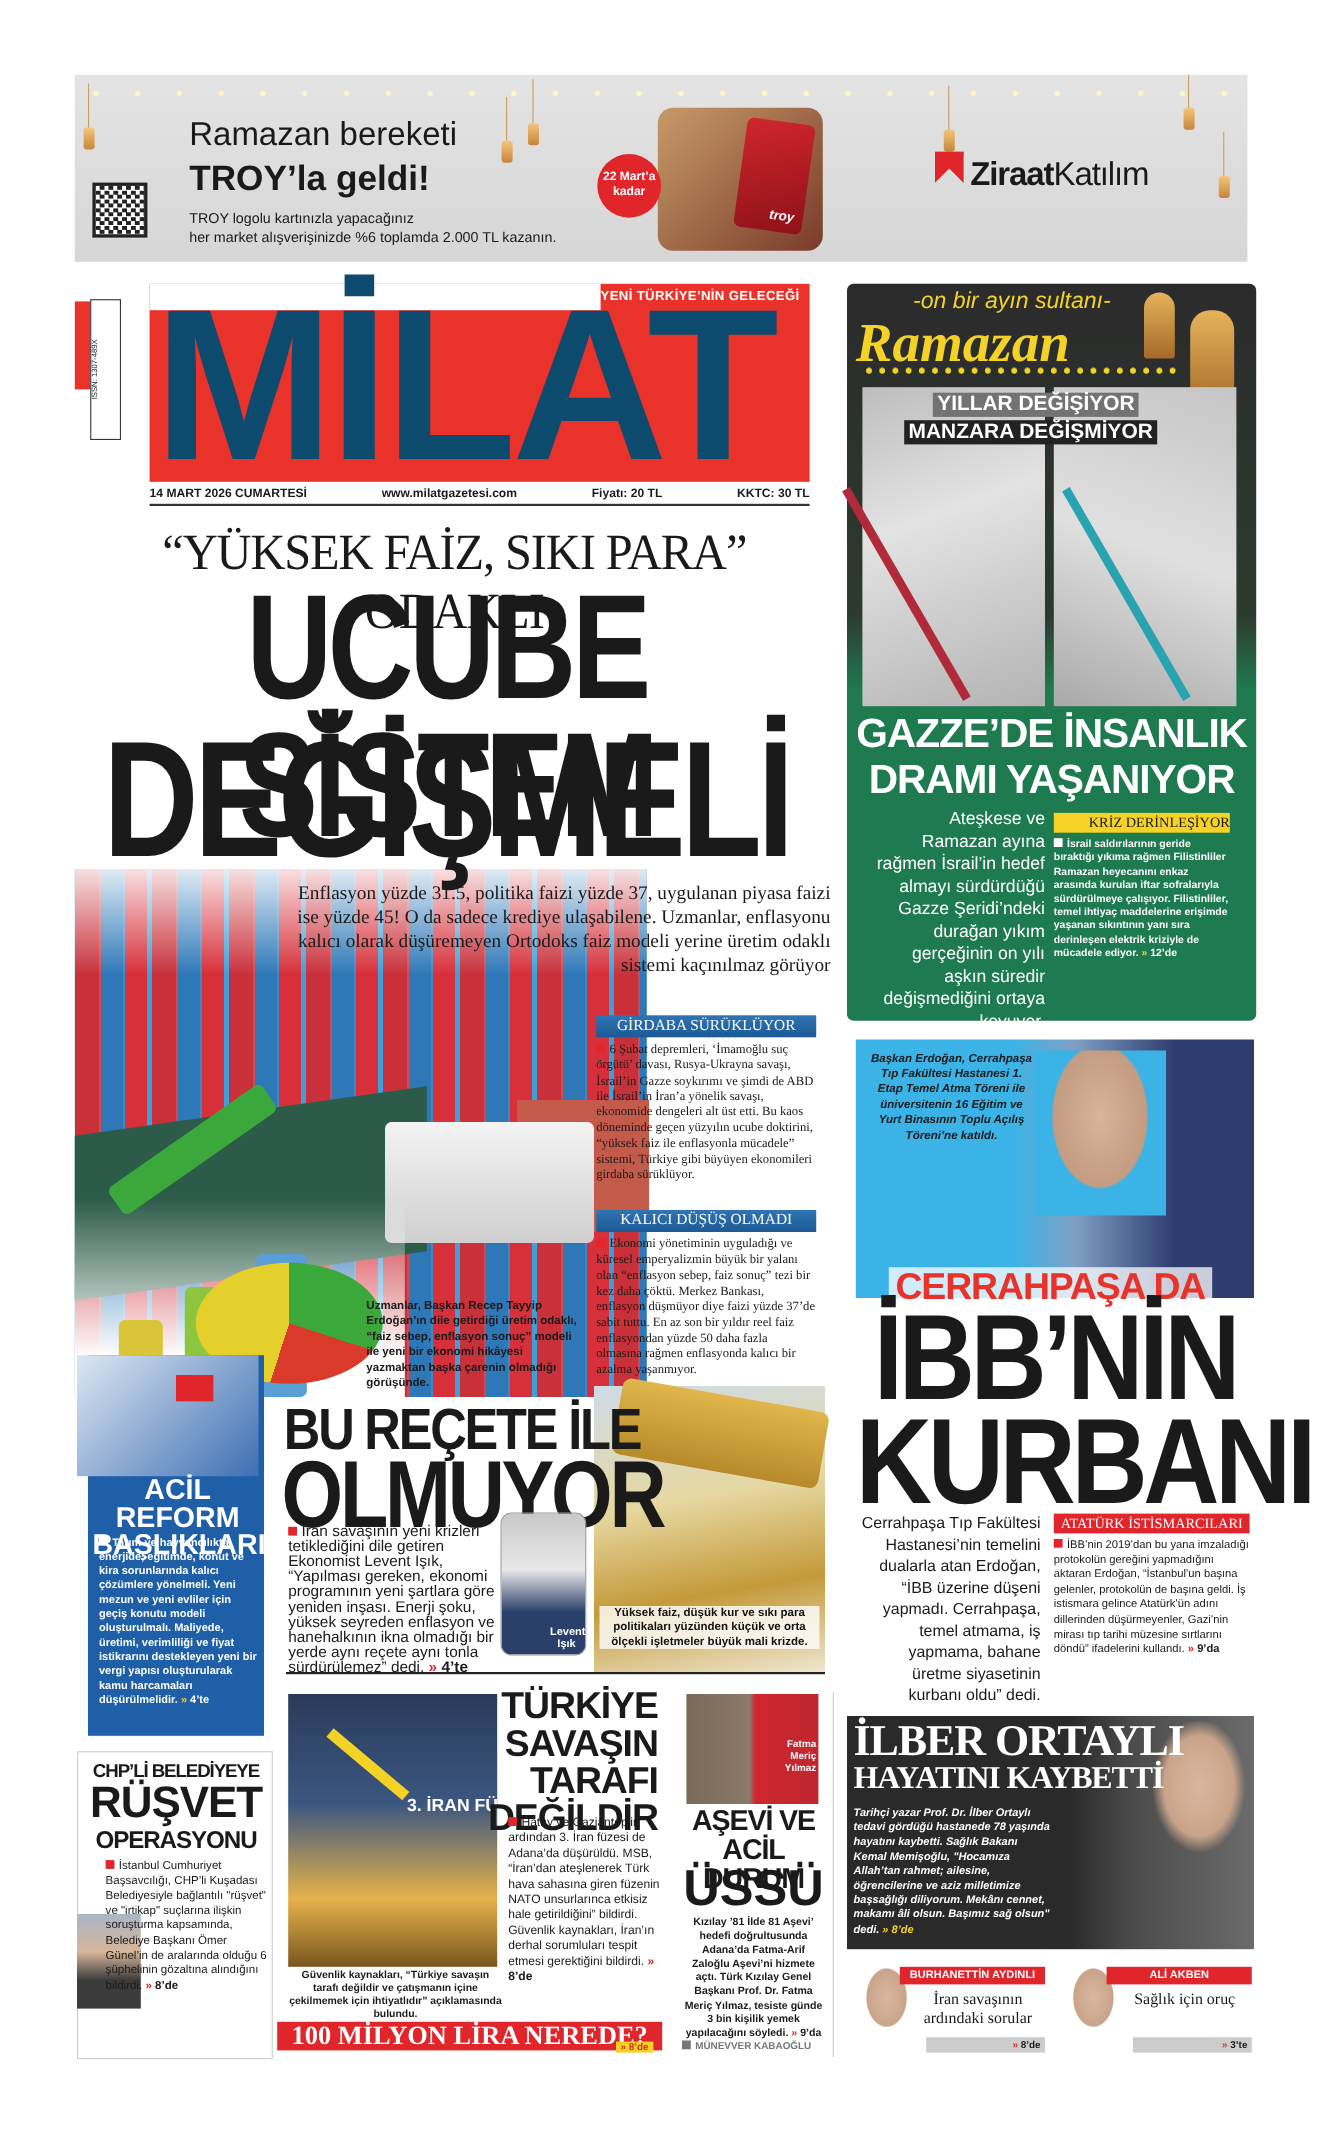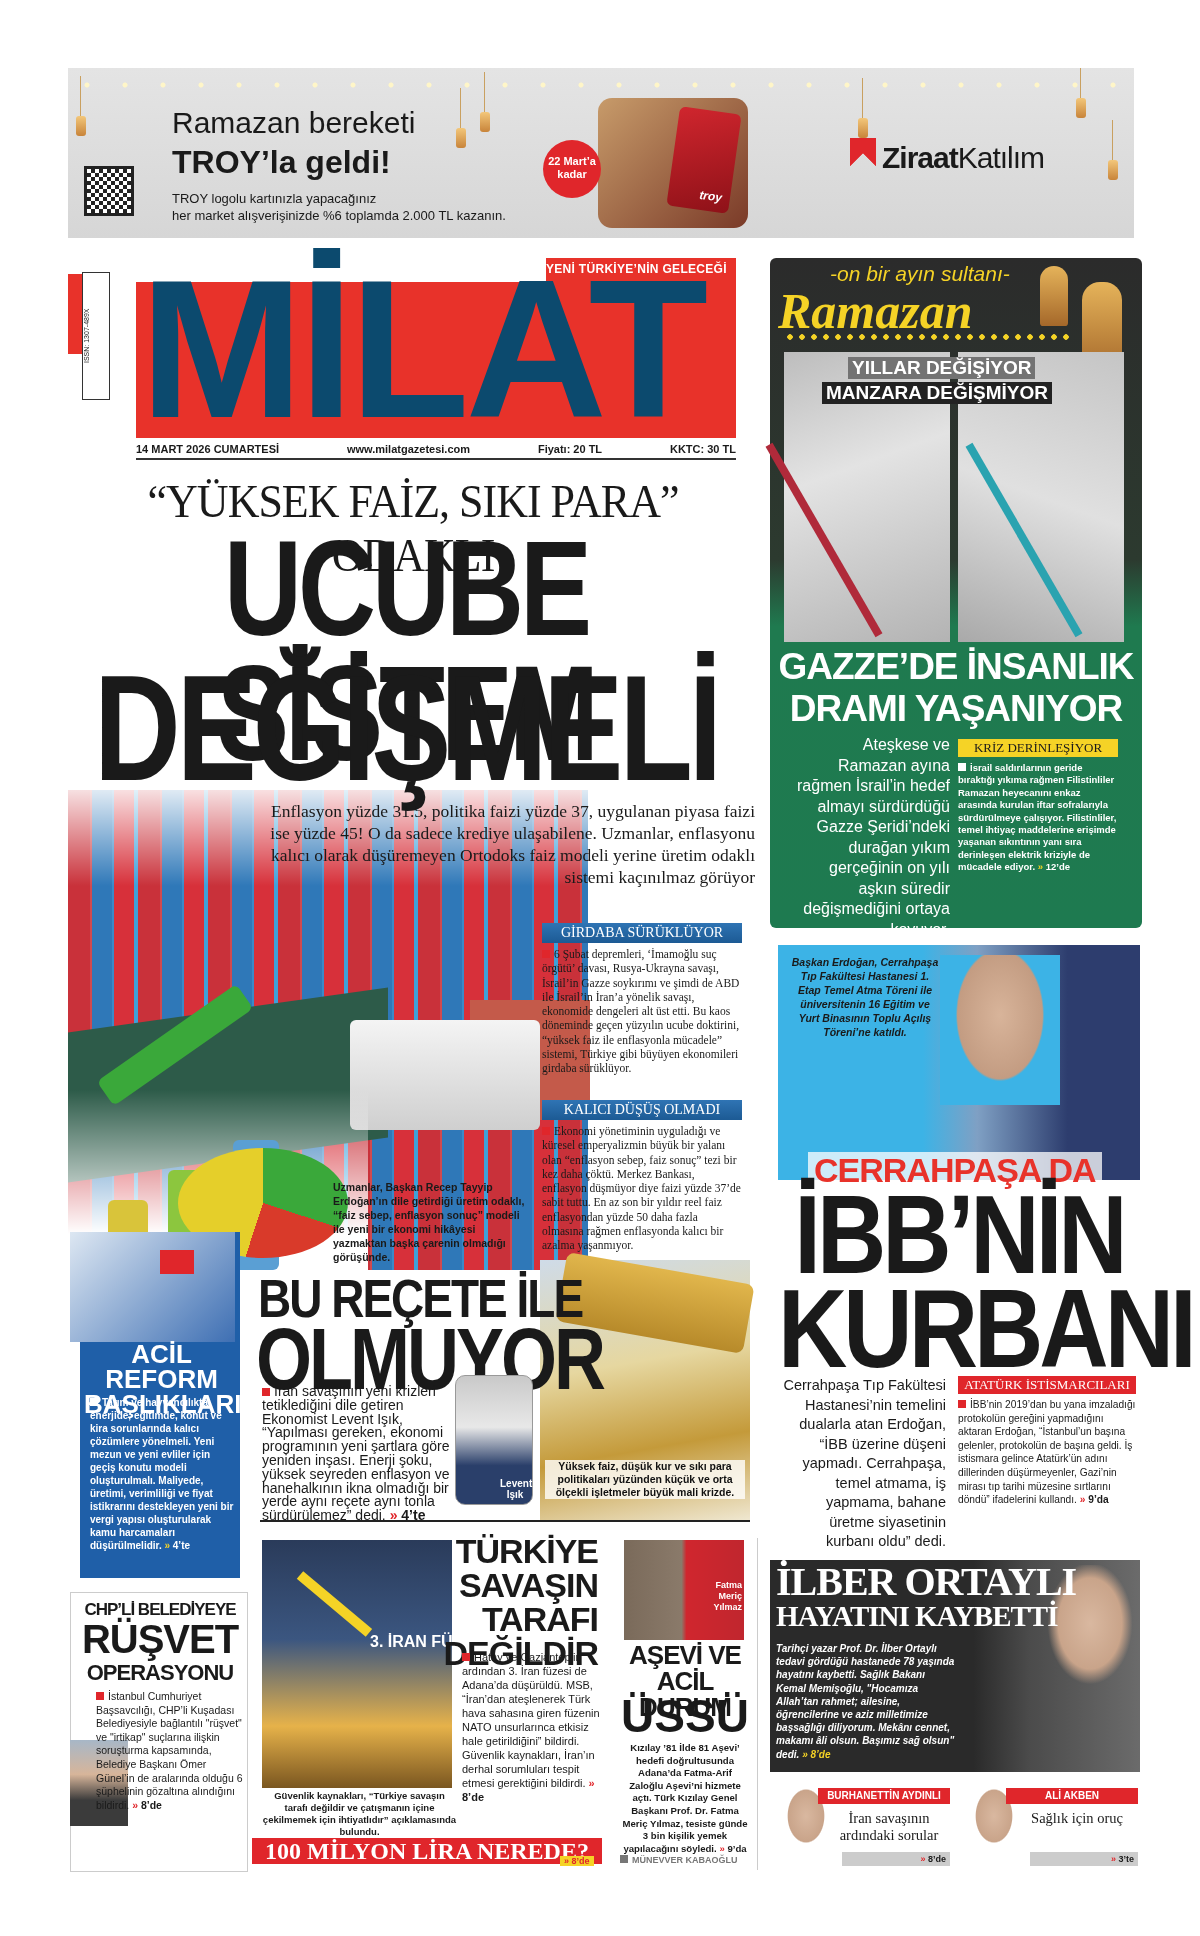--- a/index.html
+++ b/index.html
@@ -73,21 +73,21 @@
   .ram-dots{left:784px;top:334px;width:290px;height:6px;background:radial-gradient(circle,#f5d326 2.5px,transparent 3px) 0 0/12px 6px}
   .lamp{width:40px;height:80px;background:linear-gradient(#e5b35a,#a5682a);border-radius:18px 18px 4px 4px}
   .gaza1{left:784px;top:352px;width:166px;height:290px;background:linear-gradient(160deg,#bdbdbd,#e3e3e3 40%,#b3b3b3)}
   .gaza2{left:958px;top:352px;width:166px;height:290px;background:linear-gradient(200deg,#c5c5c5,#e0e0e0 50%,#a9a9a9)}
   .gaza-line1{left:820px;top:430px;width:8px;height:220px;background:#b02a3a;transform:rotate(-30deg)}
   .gaza-line2{left:1020px;top:430px;width:8px;height:220px;background:#2aa3b0;transform:rotate(-30deg)}
   .yillar{left:848px;top:357px;background:#737373;color:#fff;font-weight:bold;font-size:19px;line-height:22px;padding:0 4px}
   .yillar2{left:822px;top:382px;background:#222;color:#fff;font-weight:bold;font-size:19px;line-height:22px;padding:0 4px}
   .gazze-t{left:776px;top:646px;width:360px;color:#fff;font-weight:bold;font-size:37px;line-height:42px;text-align:center;letter-spacing:-1px;font-family:"Liberation Sans Narrow","Liberation Sans",sans-serif}
   .gazze-dek{left:790px;top:735px;width:160px;color:#fff;font-size:16px;line-height:20.5px;text-align:right}
-  .kriz-tab{left:958px;top:739px;width:160px;height:18px;background:#f5d326;color:#1a1a1a;font-family:"Liberation Serif",serif;font-size:13px;text-align:center;line-height:18px}
+  .kriz-tab{left:958px;top:739px;width:160px;height:18px;background:#f5d326;color:#1a1a1a;font-family:"Liberation Serif",serif;font-size:13px;text-align:right;line-height:18px}
   .kriz-body{left:958px;top:762px;width:162px;color:#fff;font-weight:bold;font-size:9.5px;line-height:12.4px}
   .kriz-body i{color:#f5d326;font-style:normal}
   .erdogan-img{left:778px;top:945px;width:362px;height:235px;background:linear-gradient(90deg,#3cb3e6 0,#3cb3e6 40%,#7fa0c4 55%,#2d3d6e 80%)}
   .erdogan-face{left:940px;top:955px;width:120px;height:150px;background:radial-gradient(ellipse at 50% 40%,#d8b49a 0,#c39c82 50%,#3cb3e6 52%)}
   .erdogan-cap{left:790px;top:955px;width:150px;color:#1a1a1a;font-weight:bold;font-style:italic;font-size:10.5px;line-height:14px;text-align:center}
   .cerrah-t{left:808px;top:1152px;color:#e8322a;font-weight:bold;font-size:34px;letter-spacing:-1px;background:rgba(255,255,255,.75);padding:0 6px;line-height:36px;font-family:"Liberation Sans Narrow","Liberation Sans",sans-serif}
   .ibb-t{left:778px;top:1188px;width:362px;font-weight:bold;font-size:96px;line-height:82px;text-align:center;letter-spacing:-4px;transform:scaleY(1.15);transform-origin:top;font-family:"Liberation Sans Narrow","Liberation Sans",sans-serif}
   .ibb-dek{left:778px;top:1376px;width:168px;font-size:14.5px;line-height:19.5px;text-align:right}
   .atat-tab{left:958px;top:1376px;width:178px;height:18px;background:#e0262b;color:#fff;font-family:"Liberation Serif",serif;font-size:13px;text-align:center;line-height:18px}
   .atat-body{left:958px;top:1398px;width:178px;font-size:10.2px;line-height:13.6px}

